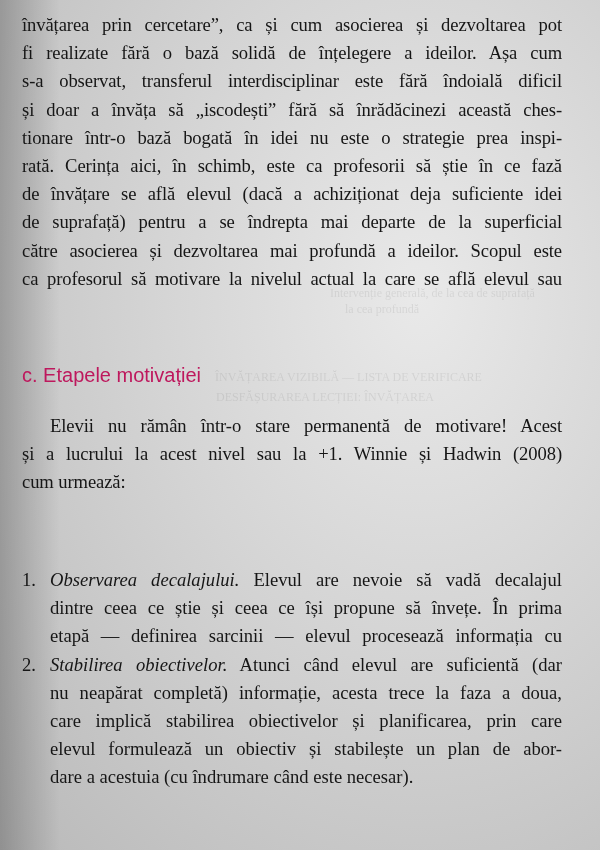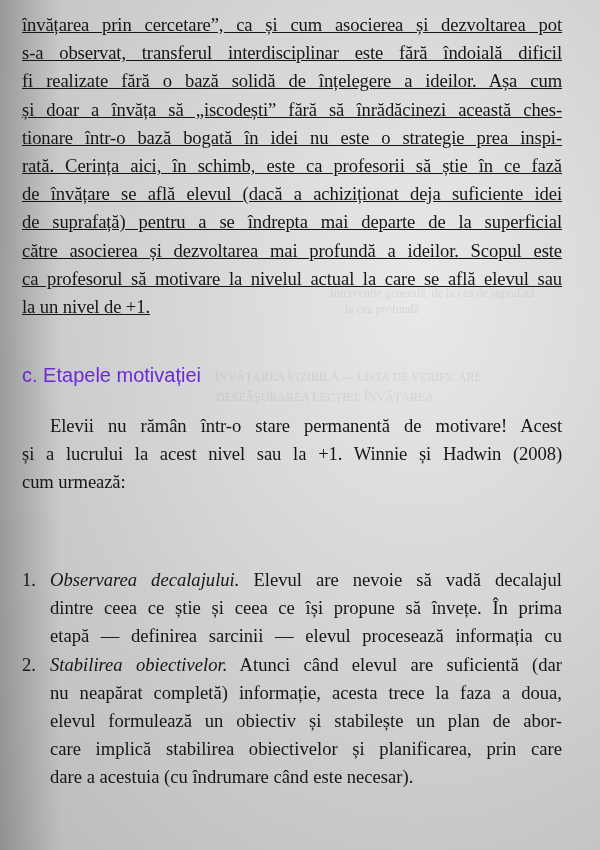--- a/index.html
+++ b/index.html
@@ -18,24 +18,24 @@
     .bleed { position: absolute; color: rgba(0,0,0,0.08); font-family: Liberation Serif, serif; font-size: 12px; white-space: nowrap; }
     .text-block {
       position: absolute; left: 22px; width: 540px;
       font-family: "Liberation Serif", serif;
       font-size: 18.6px; line-height: 28.2px;
       text-align: justify; text-align-last: left;
       letter-spacing: -0.1px;
     }
     .line { display: block; white-space: nowrap; text-align-last: justify; text-align: justify; }
     .line.last { text-align-last: left; }
-    #para1 { top: 11px; text-decoration: underline; }
+    #para1 { top: 11px; }
     .heading {
       position: absolute; left: 22px; top: 364px;
-      font-family: "Liberation Sans", sans-serif; font-size: 20px; color: #6d28d9;
+      font-family: "Liberation Sans", sans-serif; font-size: 20px; color: #be185d;
     }
     #para2 { top: 412px; }
     #para2 .line.first { padding-left: 28px; }
     .list { position: absolute; left: 22px; top: 566px; width: 540px; }
     .li { position: relative; padding-left: 28px; font-family: "Liberation Serif", serif; font-size: 18.6px; line-height: 28.2px; }
     .li .num { position: absolute; left: 0; top: 0; }
     .li .title { font-style: italic; }
   </style>
 </head>
 <body>
@@ -43,30 +43,29 @@
 <div class="page">
   <div class="shade-left"></div>
 
   <span class="bleed" style="left:330px; top:286px;">Intervenție generală, de la cea de suprafață</span>
   <span class="bleed" style="left:345px; top:302px;text-align:right;">la cea profundă</span>
   <span class="bleed" style="left:215px; top:370px;">ÎNVĂȚAREA VIZIBILĂ — LISTA DE VERIFICARE</span>
   <span class="bleed" style="left:216px; top:390px;">DESFĂȘURAREA LECȚIEI: ÎNVĂȚAREA</span>
 
   <div id="para1" class="text-block">
     <span class="line">învățarea prin cercetare”, ca și cum asocierea și dezvoltarea pot</span>
+    <span class="line">fi realizate fără o bază solidă de înțelegere a ideilor. Așa cum</span>
     <span class="line">s-a observat, transferul interdisciplinar este fără îndoială dificil</span>
-    <span class="line">fi realizate fără o bază solidă de înțelegere a ideilor. Așa cum</span>
     <span class="line">și doar a învăța să „iscodești” fără să înrădăcinezi această ches-</span>
     <span class="line">tionare într-o bază bogată în idei nu este o strategie prea inspi-</span>
     <span class="line">rată. Cerința aici, în schimb, este ca profesorii să știe în ce fază</span>
     <span class="line">de învățare se află elevul (dacă a achiziționat deja suficiente idei</span>
     <span class="line">de suprafață) pentru a se îndrepta mai departe de la superficial</span>
     <span class="line">către asocierea și dezvoltarea mai profundă a ideilor. Scopul este</span>
     <span class="line">ca profesorul să motivare la nivelul actual la care se află elevul sau</span>
-    <span class="line last">la un nivel de +1.</span>
   </div>
 
   <div class="heading">c. Etapele motivației</div>
 
   <div id="para2" class="text-block">
     <span class="line first">Elevii nu rămân într-o stare permanentă de motivare! Acest</span>
     <span class="line">și a lucrului la acest nivel sau la +1. Winnie și Hadwin (2008)</span>
     <span class="line last">cum urmează:</span>
   </div>
 
@@ -74,18 +73,18 @@
     <div class="li">
       <span class="num">1.</span>
       <span class="line"><span class="title">Observarea decalajului.</span><span> Elevul are nevoie să vadă decalajul</span></span>
       <span class="line">dintre ceea ce știe și ceea ce își propune să învețe. În prima</span>
       <span class="line">etapă — definirea sarcinii — elevul procesează informația cu</span>
     </div>
     <div class="li">
       <span class="num">2.</span>
       <span class="line"><span class="title">Stabilirea obiectivelor.</span><span> Atunci când elevul are suficientă (dar</span></span>
       <span class="line">nu neapărat completă) informație, acesta trece la faza a doua,</span>
+      <span class="line">care implică stabilirea obiectivelor și planificarea, prin care</span>
       <span class="line">elevul formulează un obiectiv și stabilește un plan de abor-</span>
-      <span class="line">care implică stabilirea obiectivelor și planificarea, prin care</span>
       <span class="line last">dare a acestuia (cu îndrumare când este necesar).</span>
     </div>
   </div>
 </div>
 
 </body></html>

